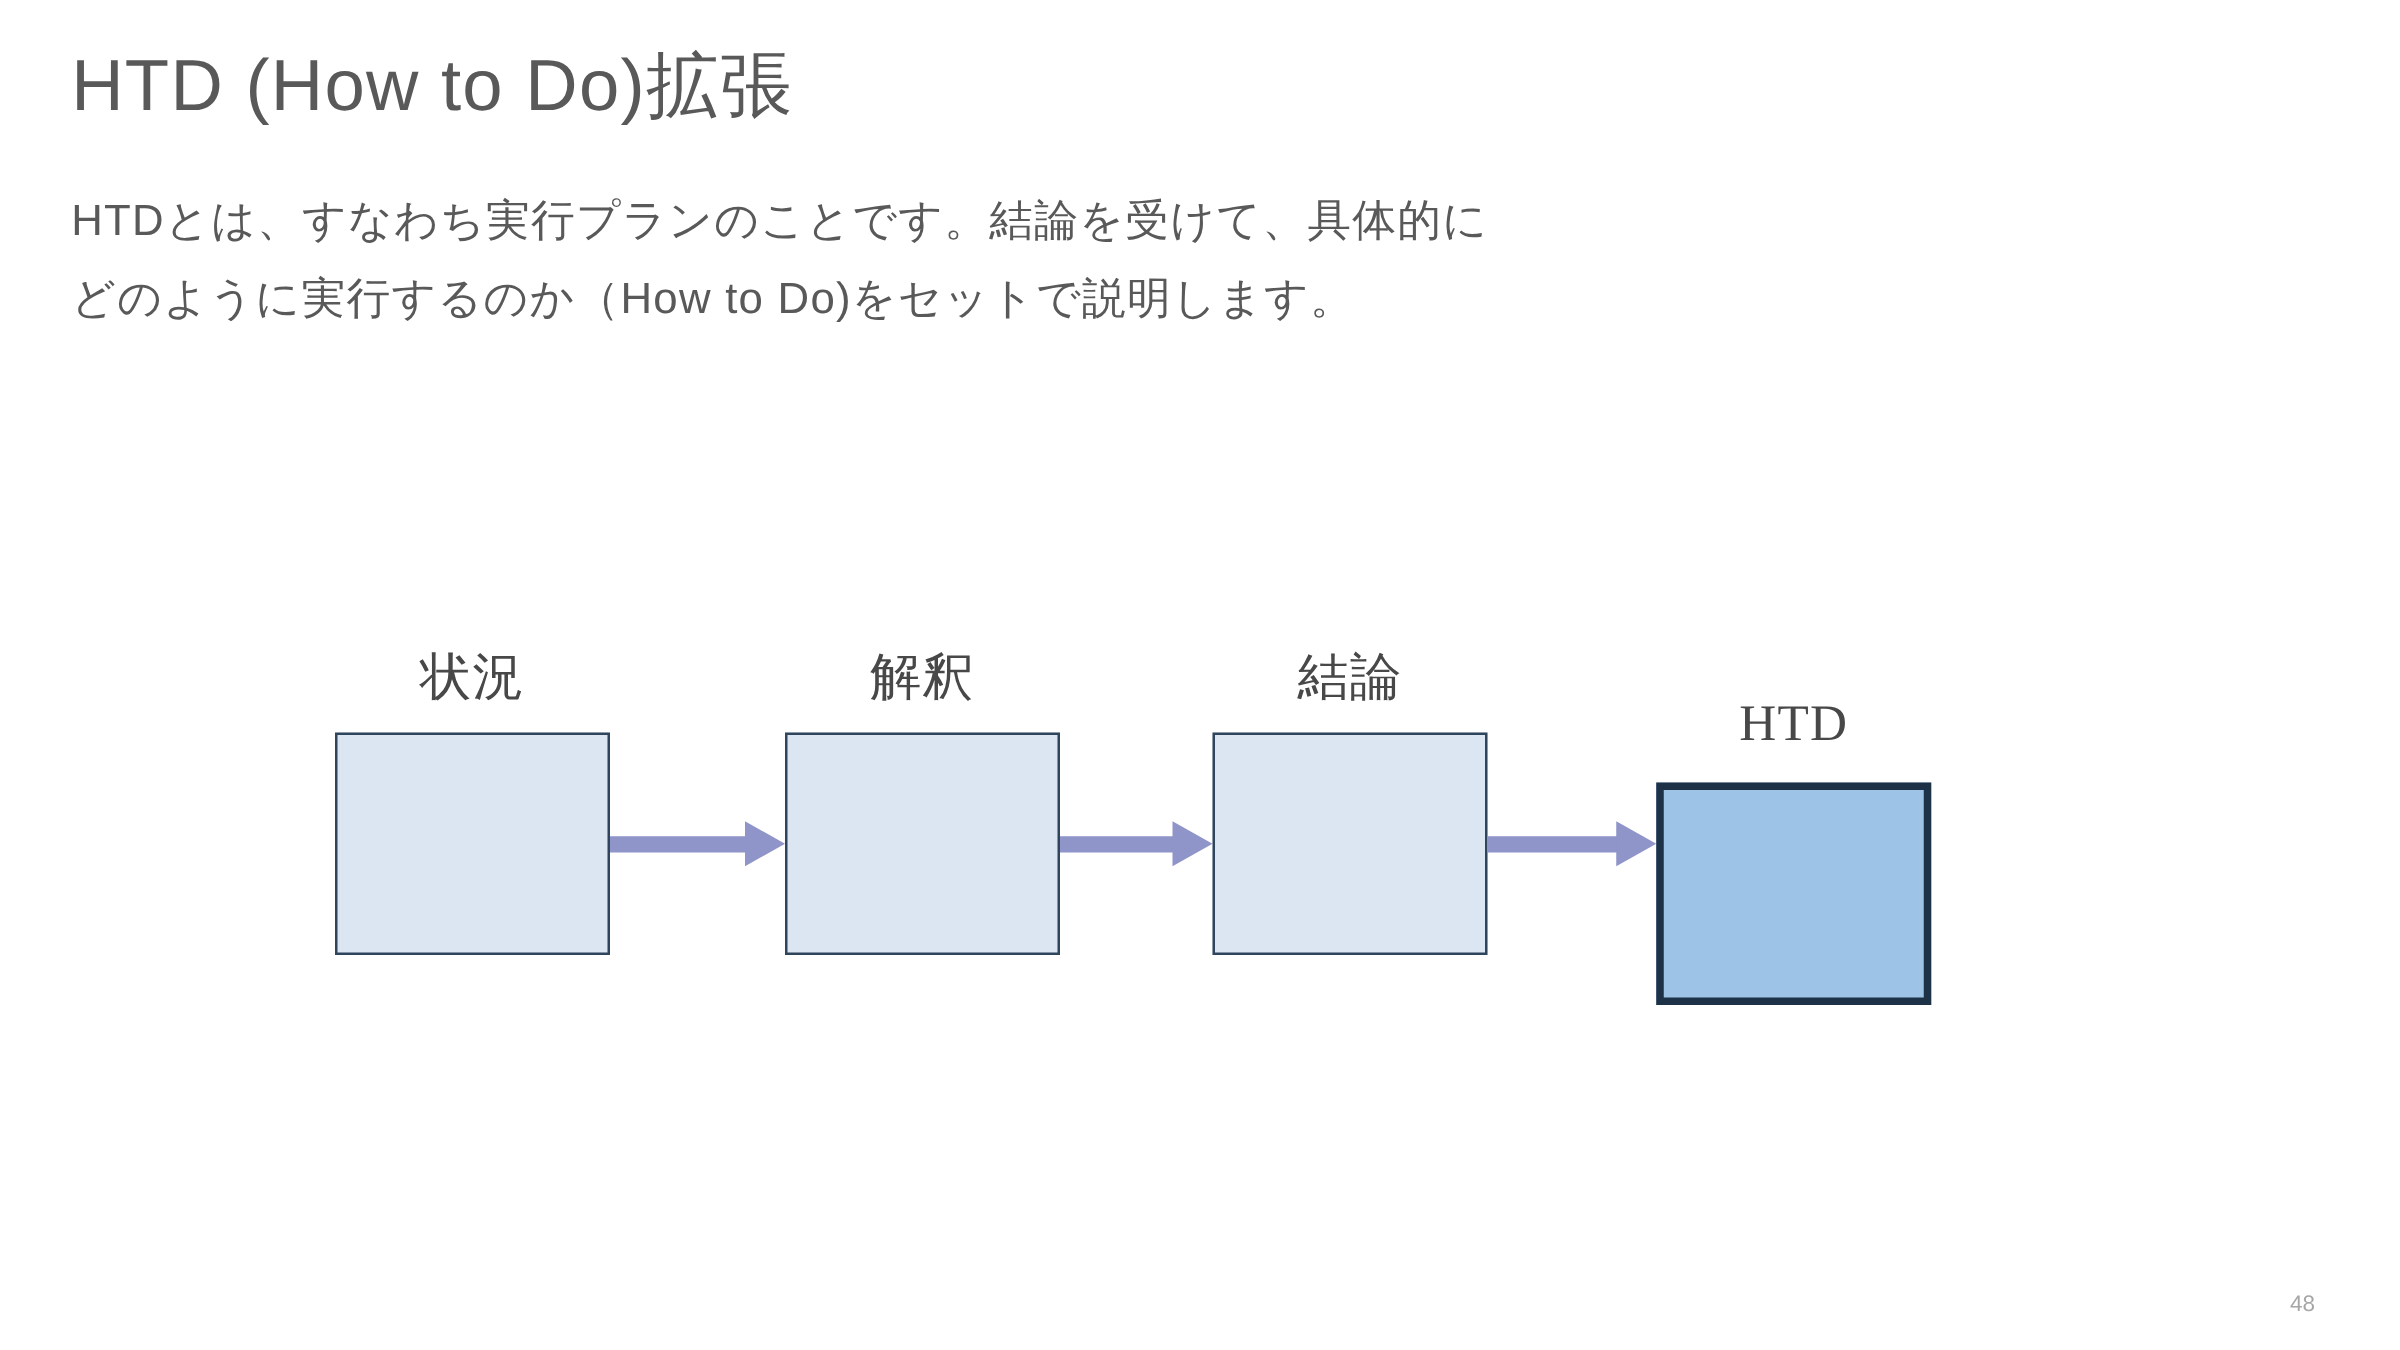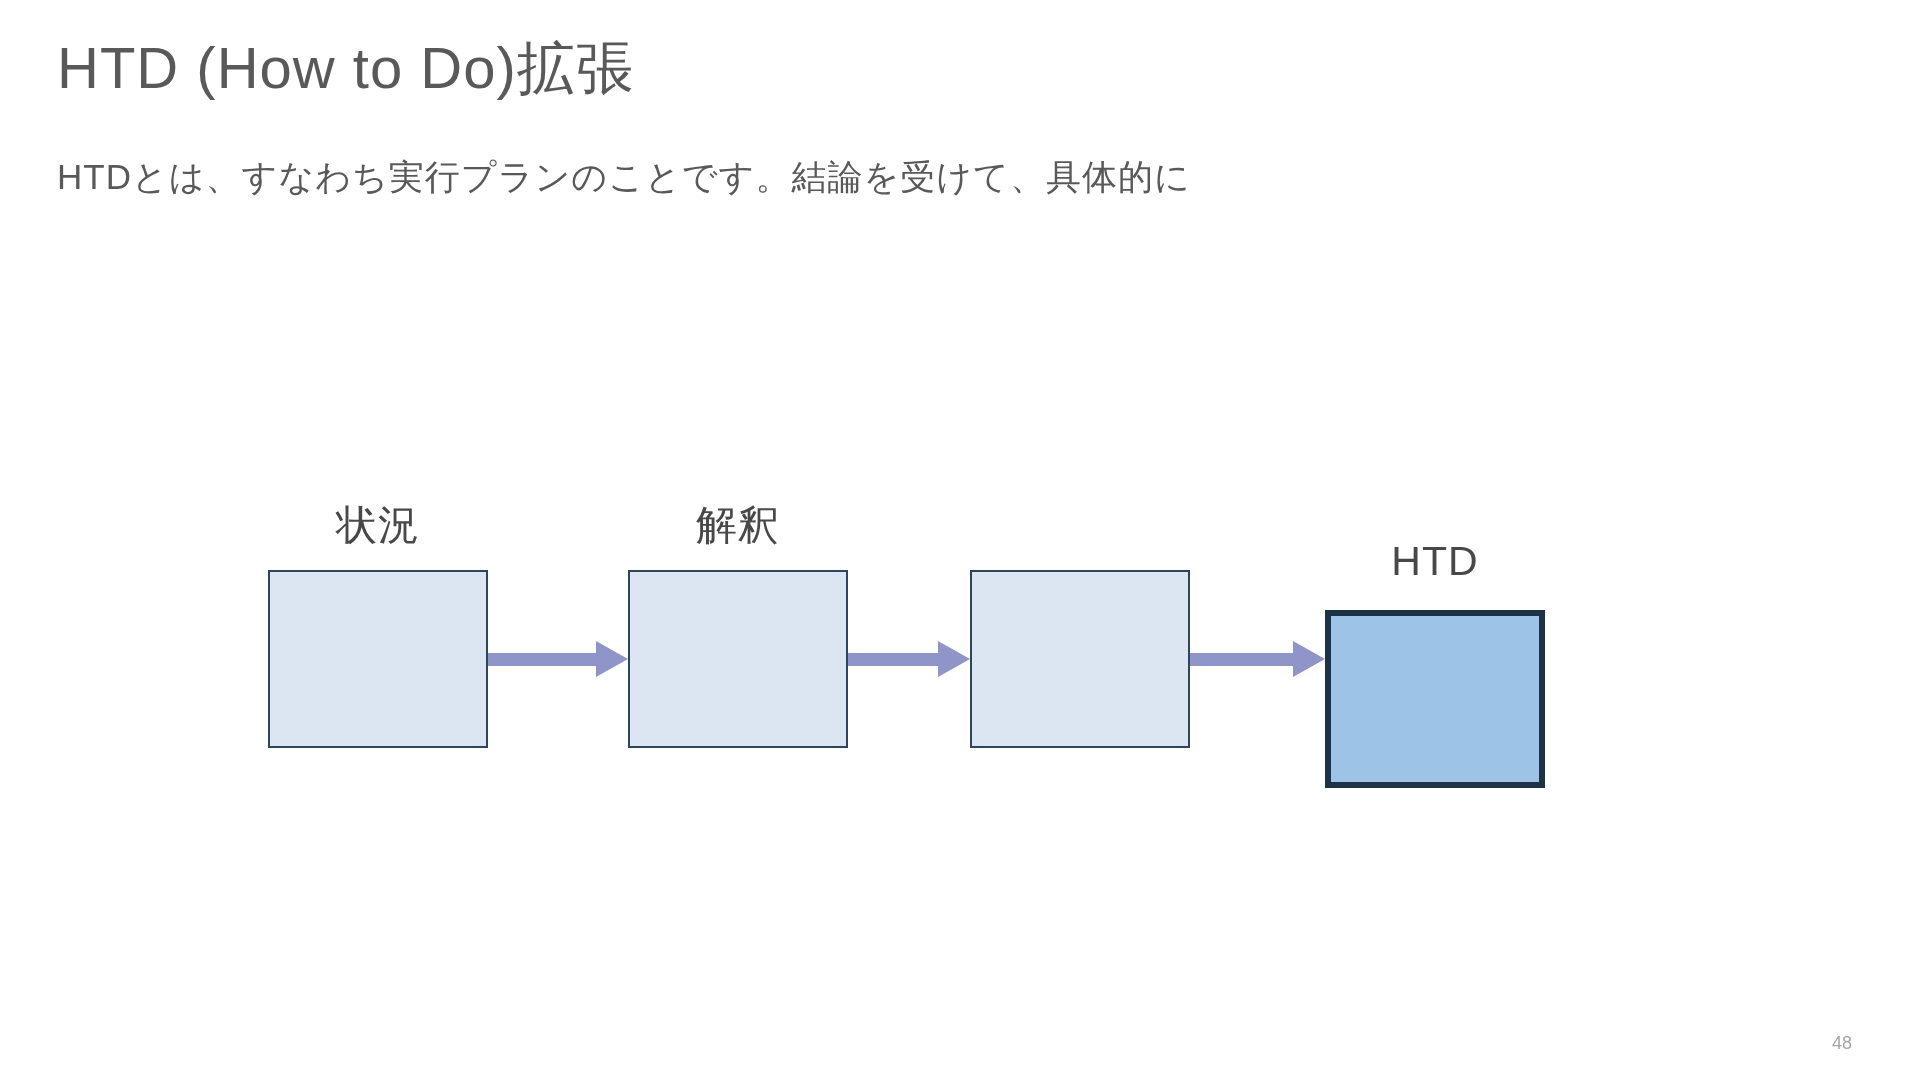--- a/index.html
+++ b/index.html
@@ -33,21 +33,21 @@
     width:1560px;
     font-size:35px;
     font-weight:300;
     color:#595959;
     line-height:62px;
     letter-spacing:1px;
   }
   .body-line{white-space:nowrap;}
   .diagram{
     position:absolute;
-    left:0;top:0;width:1920px;height:904px;
+    left:0;top:16px;width:1920px;height:904px;font-family:Liberation Serif, serif;
   }
   .step-label{
     position:absolute;
     top:498px;
     width:220px;
     height:58px;
     text-align:center;
     font-size:41px;
     font-weight:300;
     color:#484848;
@@ -99,26 +99,28 @@
 </style>
 </head>
 <body>
 
 <div class="slide">
 
   <h1 class="slide-title">HTD (How to Do)拡張</h1>
 
   <div class="slide-body">
     <div class="body-line">HTDとは、すなわち実行プランのことです。結論を受けて、具体的に</div>
+    <div class="body-line">どのように実行するのか（How to Do)をセットで説明します。</div>
   </div>
 
   <div class="diagram">
 
     <div class="step-label pos-0">状況</div>
     <div class="step-label pos-1">解釈</div>
+    <div class="step-label pos-2">結論</div>
     <div class="step-label pos-3">HTD</div>
 
     <div class="step-box pos-0"></div>
     <div class="flow-arrow arr-0">
       <div class="shaft"></div>
       <div class="head"></div>
     </div>
 
     <div class="step-box pos-1"></div>
     <div class="flow-arrow arr-1">

